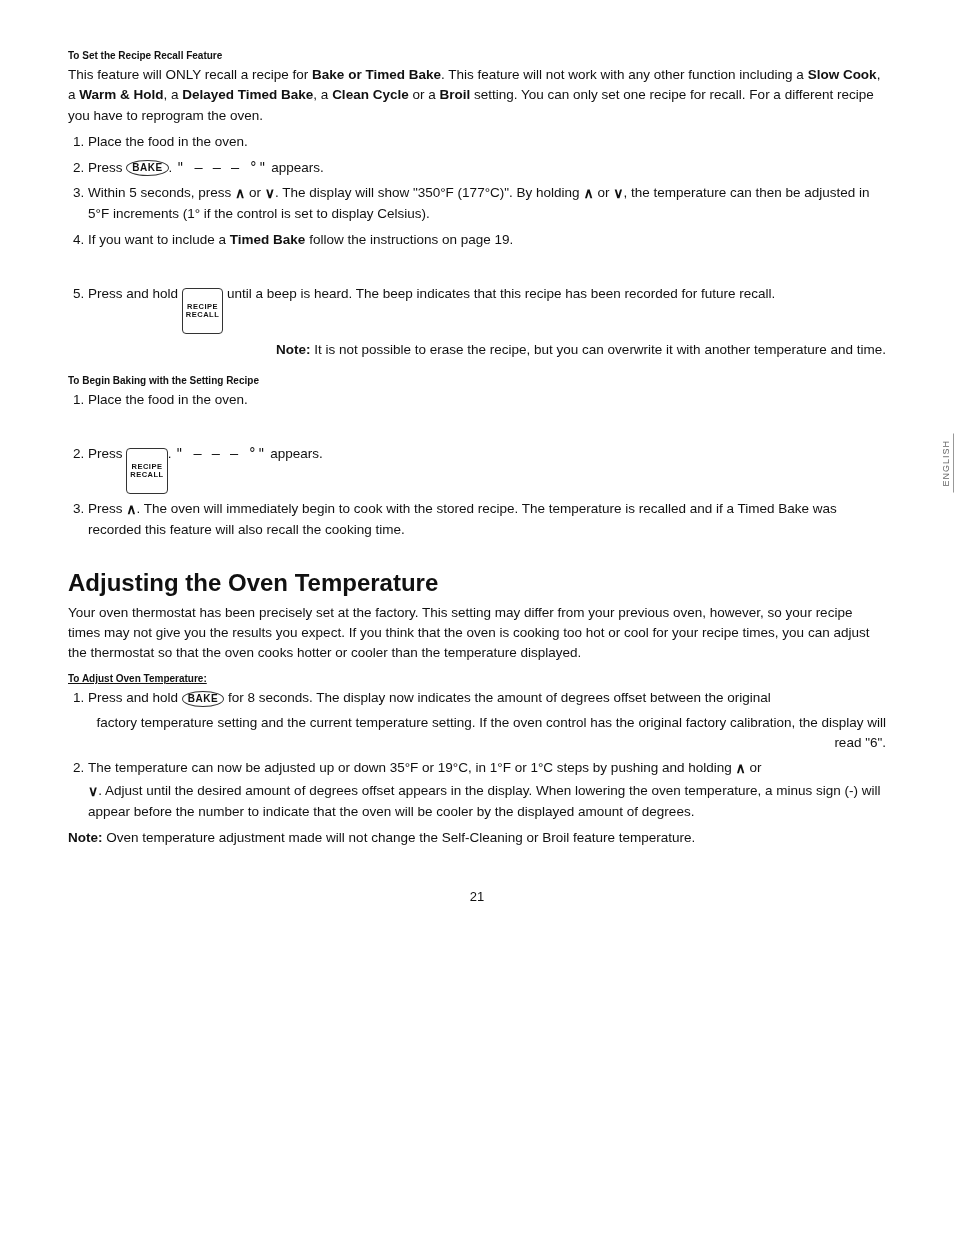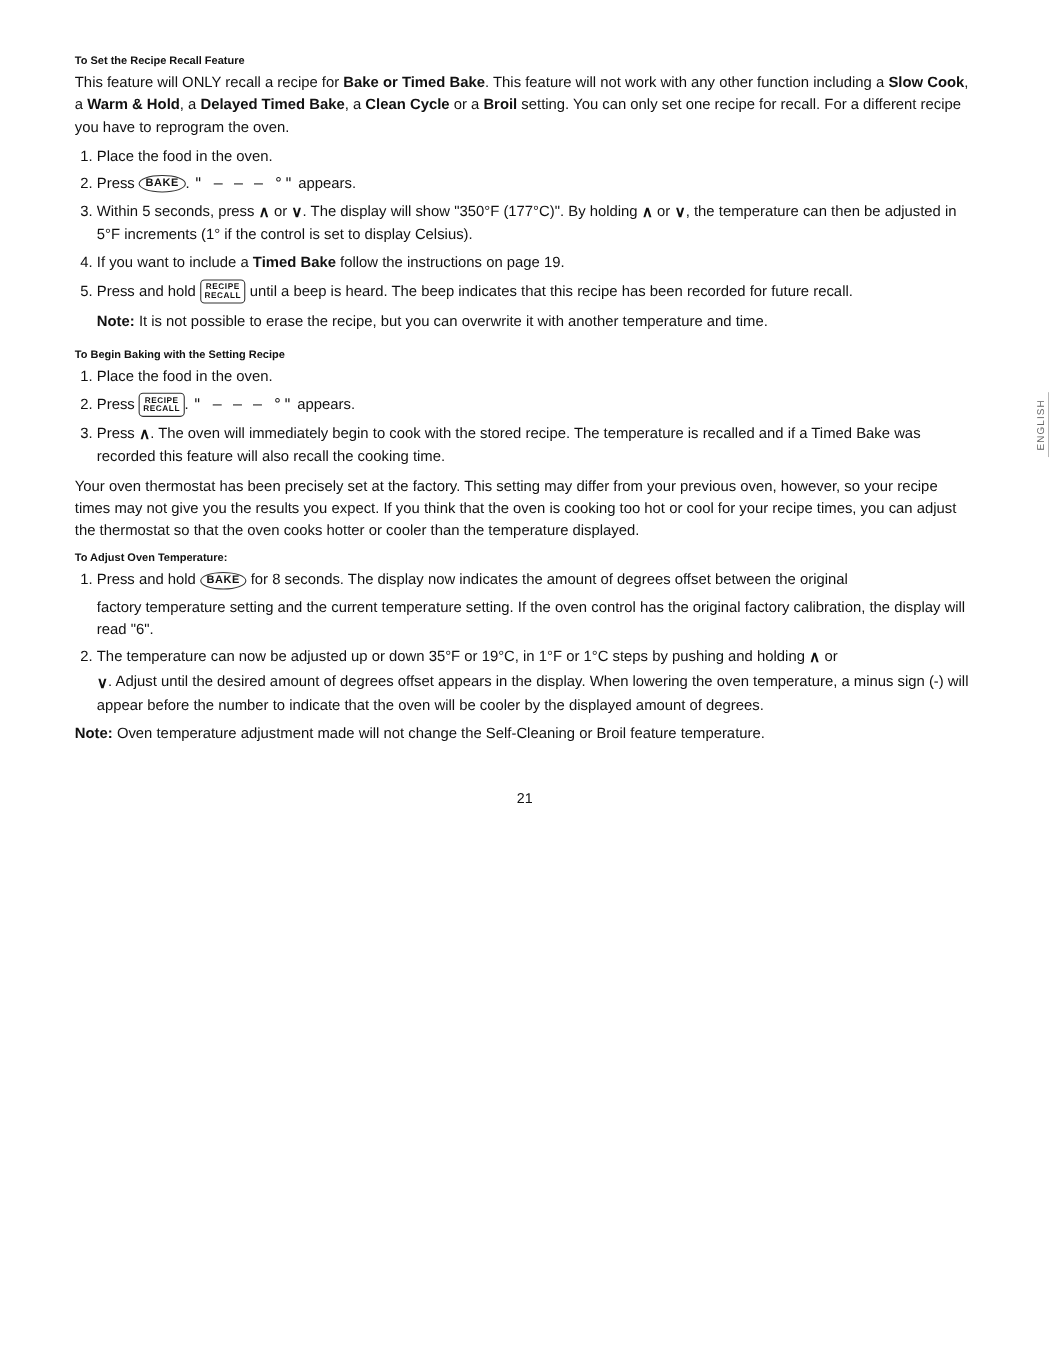--- a/index.html
+++ b/index.html
@@ -49,24 +49,25 @@
       font-weight: bold;
       line-height: 1.2;
       white-space: nowrap;
       vertical-align: middle;
       text-transform: uppercase;
       letter-spacing: 0.5px;
       text-align: center;
     }
     .btn-recipe {
       border-radius: 4px;
-      padding: 2px 3px;
+      padding: 14px 3px;
       font-size: 7.5px;
       line-height: 1.1;
       text-align: center;
+      margin-top: 33px;
     }
 
     
     .side-tab {
       position: absolute;
       right: 0;
       top: 45%;
       writing-mode: vertical-rl;
       text-orientation: mixed;
       transform: rotate(180deg);
@@ -88,20 +89,21 @@
     .dash-display {
       font-family: monospace;
       letter-spacing: 1px;
     }
 
     
     .indented {
       margin-left: 20px;
       line-height: 1.5;
       margin-bottom: 4px;
+      text-align: right;
     }
   </style>
 </head>
 <body>
 
 <div class="page">
 
   <div class="side-tab">
     <span>ENGLISH</span>
   </div>
@@ -135,25 +137,26 @@
   <ol>
     <li>Place the food in the oven.</li>
     <li>
       Press <span class="btn btn-recipe">RECIPE<br>RECALL</span>. <span class="dash-display">" — — — °"</span> appears.
     </li>
     <li>
       Press <span style="font-size:14px; font-weight:bold; vertical-align:middle;">∧</span>. The oven will immediately begin to cook with the stored recipe. The temperature is recalled and if a Timed Bake was recorded this feature will also recall the cooking time.
     </li>
   </ol>
 
+  <h1 class="section-title" style="margin-top:28px; font-size:24px;">Adjusting the Oven Temperature</h1>
   <p>
     Your oven thermostat has been precisely set at the factory. This setting may differ from your previous oven, however, so your recipe times may not give you the results you expect. If you think that the oven is cooking too hot or cool for your recipe times, you can adjust the thermostat so that the oven cooks hotter or cooler than the temperature displayed.
   </p>
 
-  <h2 class="subsection" style="margin-top:10px;">To Adjust Oven Temperature:</h2>
+  <h2 class="subsection" style="margin-top:10px;text-decoration:underline;">To Adjust Oven Temperature:</h2>
 
   <ol>
     <li>
       Press and hold <span class="btn">BAKE</span> for 8 seconds. The display now indicates the amount of degrees offset between the original
       <div class="indented" style="margin-top:4px; list-style:none; margin-left:0;">
         factory temperature setting and the current temperature setting. If the oven control has the original factory calibration, the display will read "6".
       </div>
     </li>
     <li>
       The temperature can now be adjusted up or down 35°F or 19°C, in 1°F or 1°C steps by pushing and holding <span style="font-size:14px; font-weight:bold; vertical-align:middle;">∧</span> or

